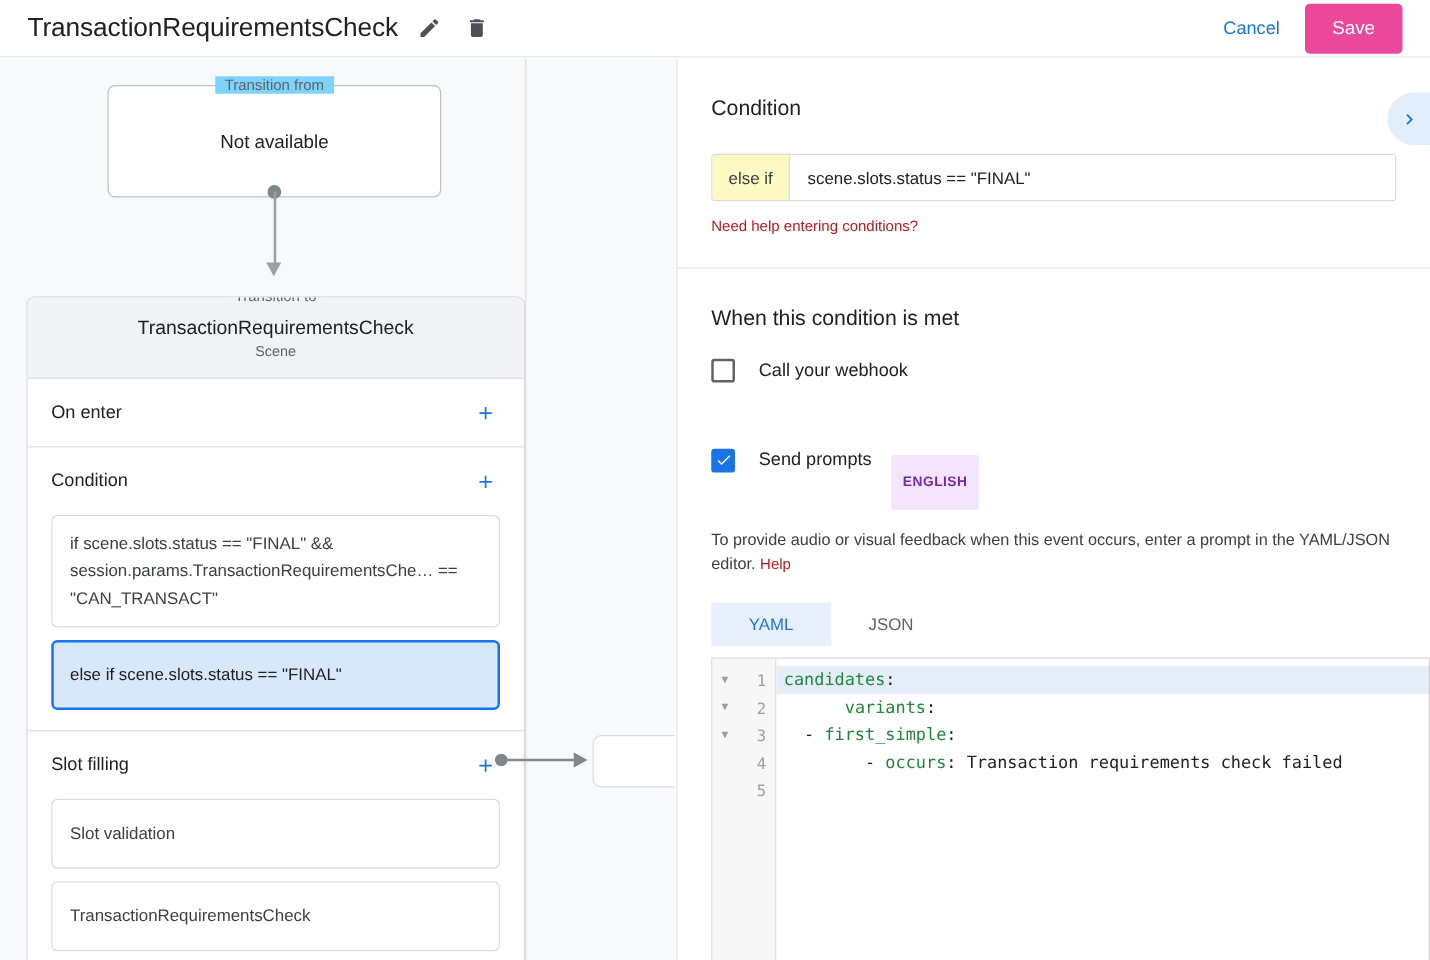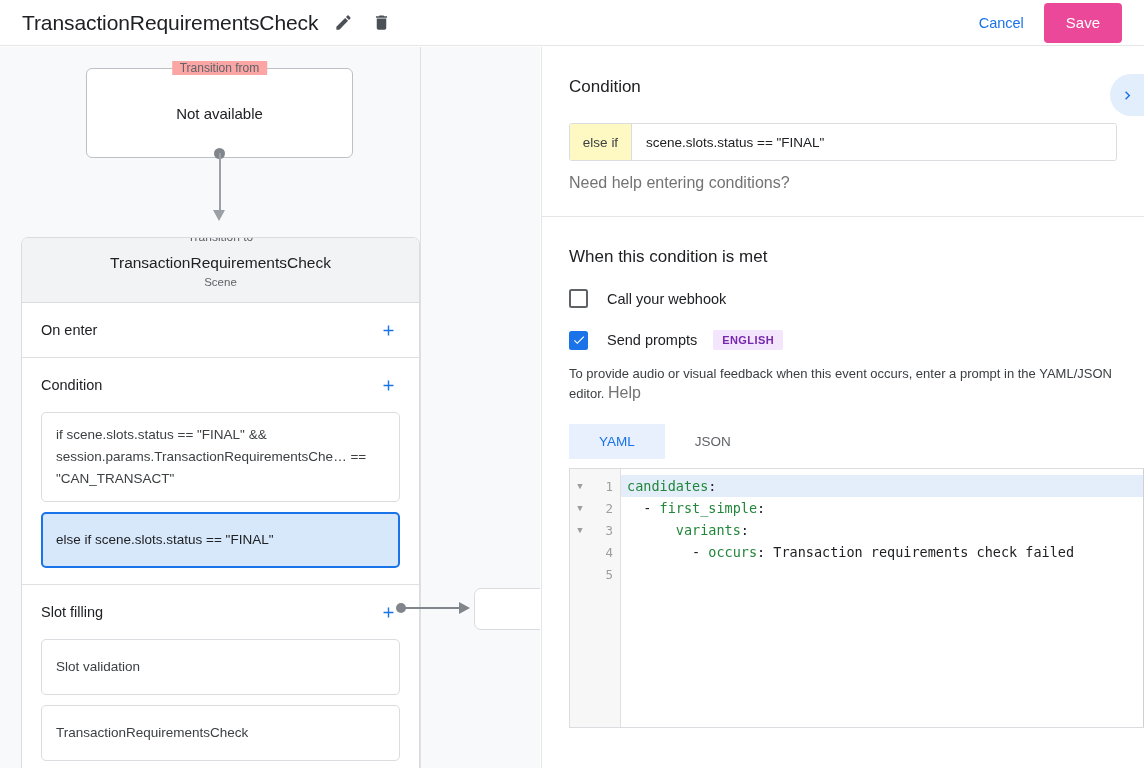--- a/index.html
+++ b/index.html
@@ -57,21 +57,21 @@
   }
 
   
   .fieldbox {
     position: absolute;
     border: 1px solid #bdc1c6;
     border-radius: 6px;
   }
   .fieldbox-legend {
     position: absolute; top: -8px; left: 50%; transform: translateX(-50%);
-    background: #fca5a5; padding: 0 8px;
+    background: #7dd3fc; padding: 0 8px;
     font-size: 12px; color: #5f6368; white-space: nowrap;
   }
 
   #transition-from {
     left: 86px; top: 21px; width: 267px; height: 90px;
     background: #ffffff;
   }
   #transition-from .inner {
     height: 100%; display: flex; align-items: center; justify-content: center;
     font-size: 15px; color: #202124;
@@ -212,21 +212,21 @@
     display: flex; align-items: center; justify-content: center;
     width: 62px; font-size: 13.5px; color: #3c4043;
     flex-shrink: 0;
   }
   .cond-value {
     flex: 1; display: flex; align-items: center;
     padding-left: 14px; font-size: 13.5px; color: #202124;
     background: #fff;
   }
   .link {
-    color: #737373; font-size: 16px; text-decoration: none;
+    color: #b91c1c; font-size: 12px; text-decoration: none;
     display: inline-block; margin-top: 13px; cursor: pointer; text-align: right;
   }
   .rp-divider {
     height: 1px; background: #e4e6e8; margin-top: 24px;
   }
 
   .check-row {
     display: flex; align-items: center; margin-top: 22px;
   }
   .checkbox {
@@ -236,21 +236,21 @@
   }
   .checkbox.checked {
     background: #1a73e8; border-color: #1a73e8;
     display: flex; align-items: center; justify-content: center;
   }
   .check-label { font-size: 14.5px; color: #202124; font-weight: 500; }
   .lang-badge {
     margin-left: 16px;
     background: #f3e5fb; color: #7627ad;
     font-size: 11px; font-weight: 600; letter-spacing: 0.4px;
-    padding: 4px 9px; border-radius: 2px;
+    padding: 16px 9px; border-radius: 2px; margin-top: 36px;
   }
   .help-text {
     font-size: 13px; color: #3c4043;
     line-height: 19px; margin-top: 14px; max-width: 555px;
   }
 
   .tabs {
     display: flex; margin-top: 21px;
   }
   .tab {
@@ -455,22 +455,22 @@
               <span class="fold"></span>
               <span class="gnum">4</span>
             </div>
             <div class="gline">
               <span class="fold"></span>
               <span class="gnum">5</span>
             </div>
           </div>
         <div class="code" id="code">
             <div class="cline hl"><span class="k">candidates</span>:</div>
+            <div class="cline">      <span class="k">variants</span>:</div>
             <div class="cline">  - <span class="k">first_simple</span>:</div>
-            <div class="cline">      <span class="k">variants</span>:</div>
             <div class="cline">        - <span class="k">occurs</span>: Transaction requirements check failed</div>
             <div class="cline">&nbsp;</div>
             <div class="edge-right-line"></div>
           </div>
       </div>
     </div>
   </div>
 </div>
 
 </body></html>

